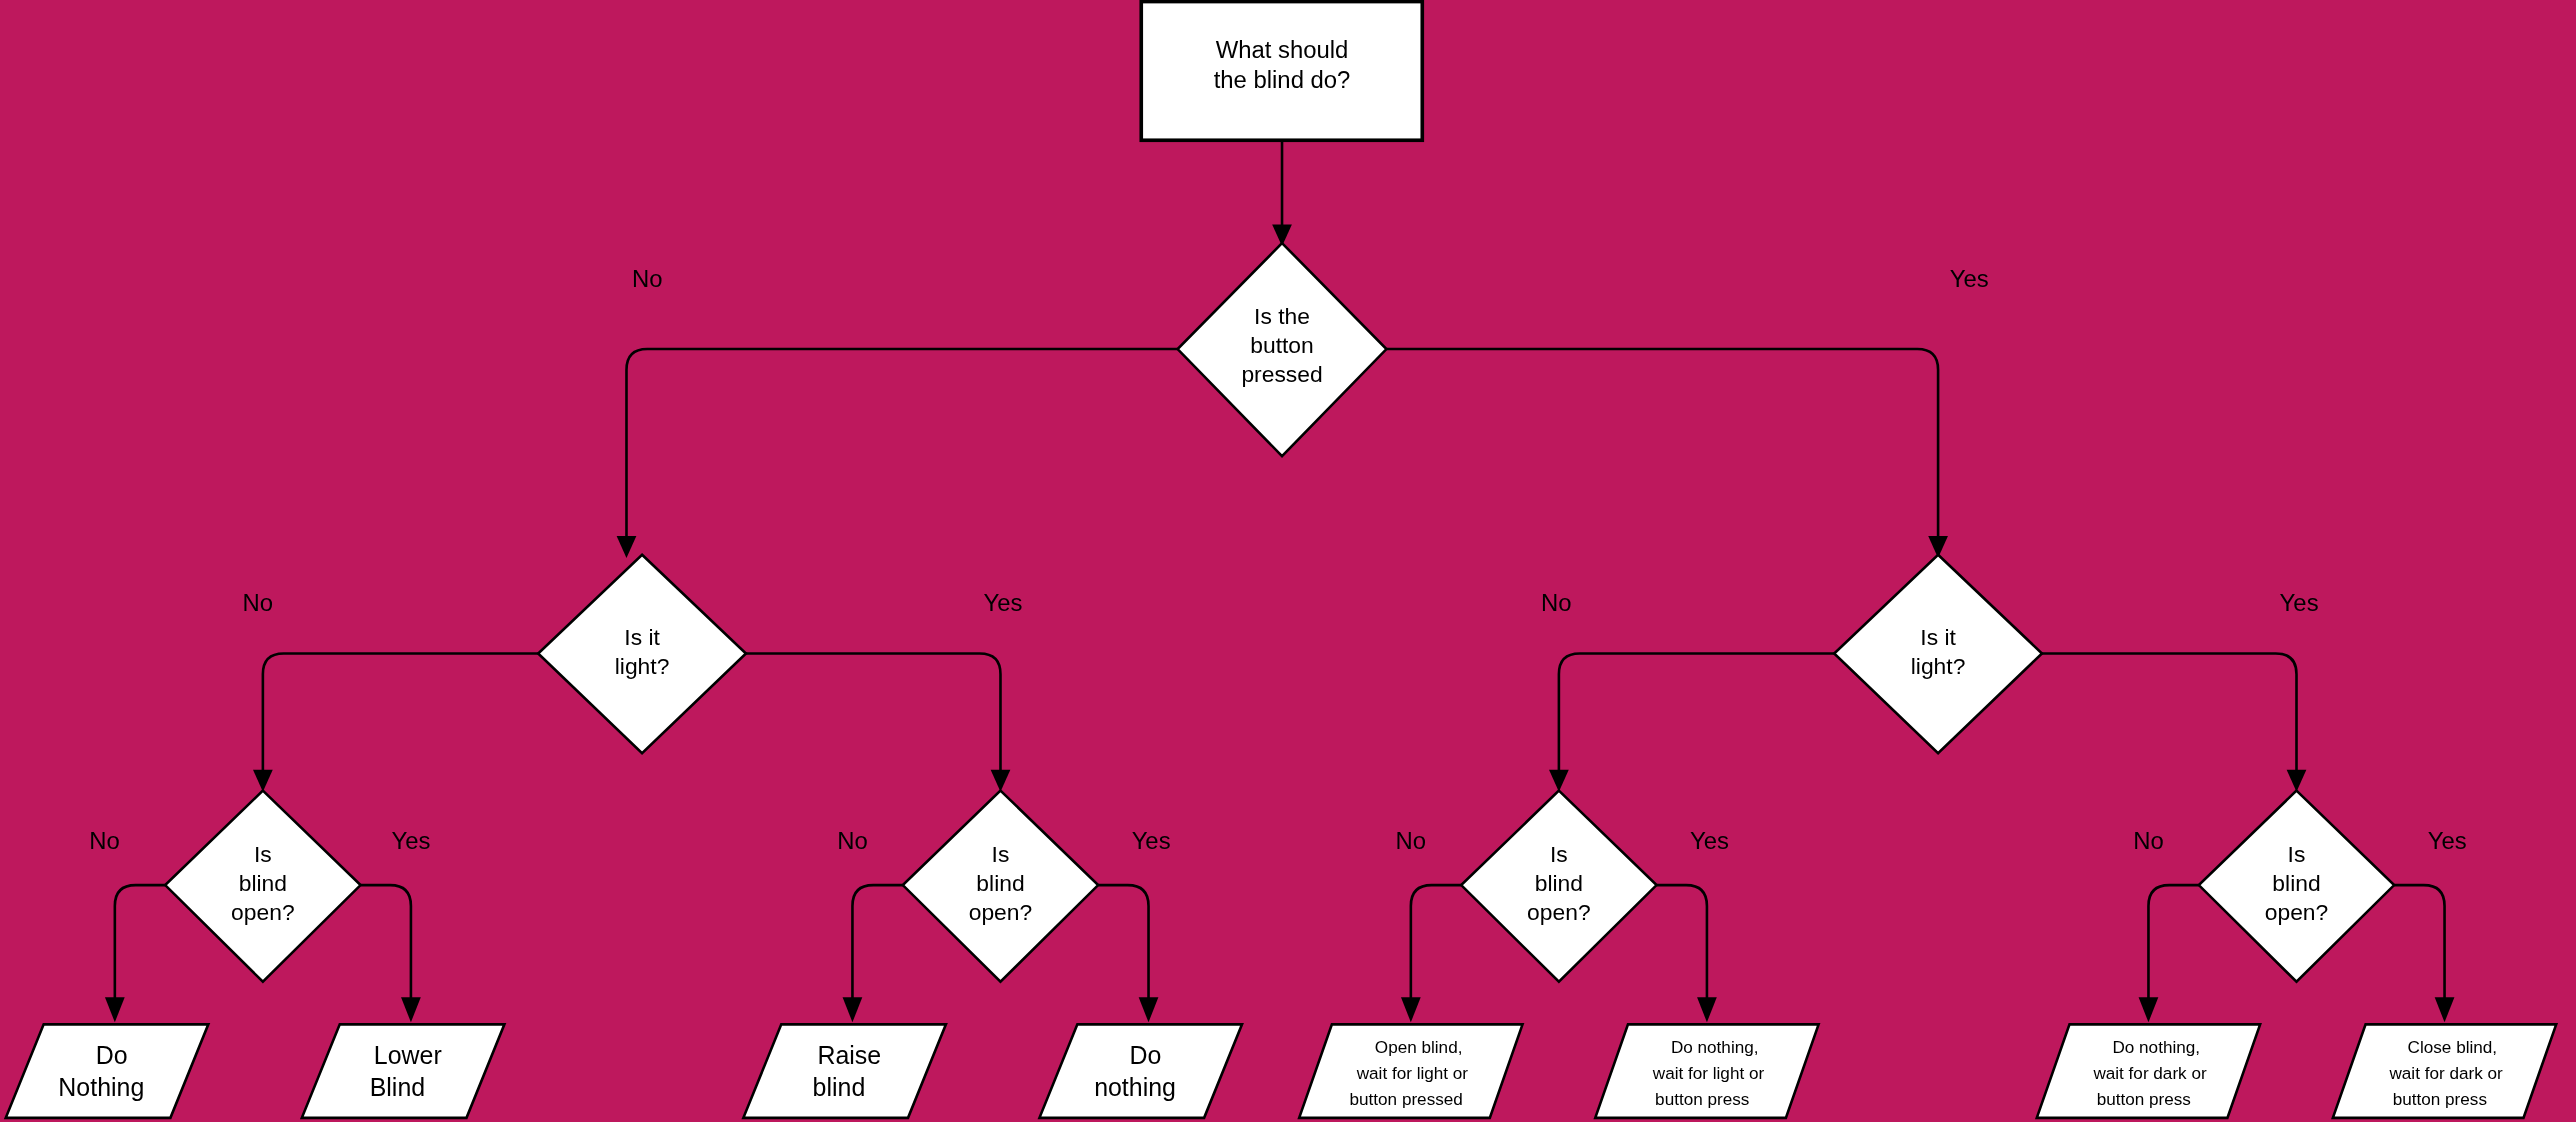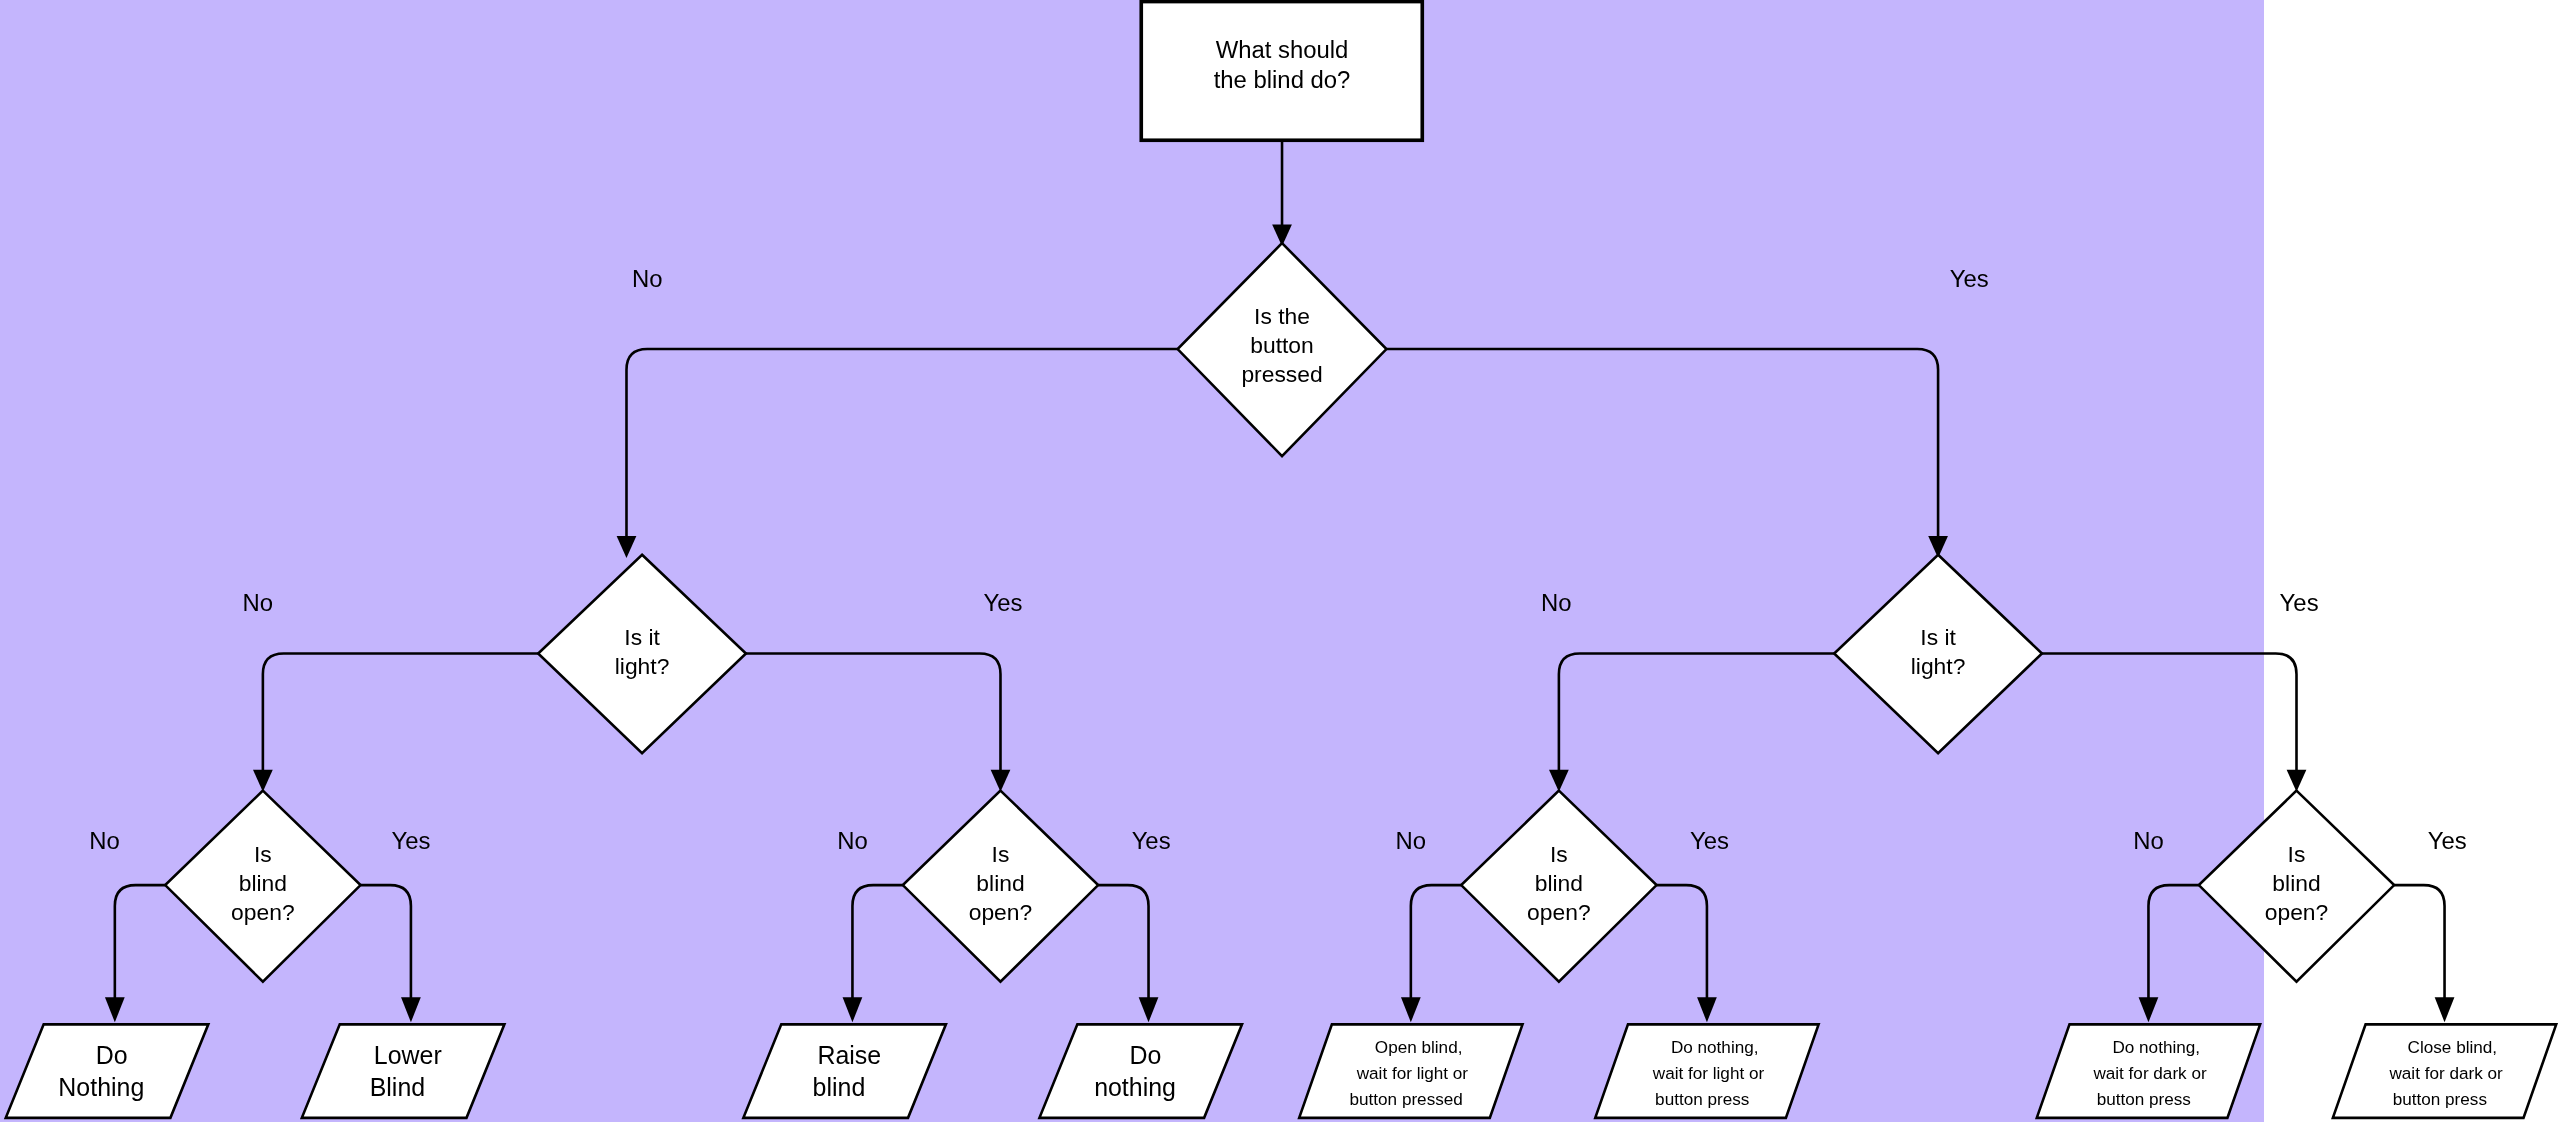--- a/index.html
+++ b/index.html
@@ -1,24 +1,24 @@
 <!DOCTYPE html>
 <html style="font-size:8.3px"><head>
 <meta charset="utf-8">
 <style>
   html, body {
     margin: 0;
     padding: 0;
     background: #ffffff;
   }
   #chart-root {
-    width: 2264px;
+    width: 2576px;
     height: 1122px;
     position: relative;
-    background: #c4b5fd;
+    background: #be185d;
     font-family: "Liberation Sans", sans-serif;
   }
   svg#flow {
     display: block;
     width: 2576px;
     height: 1122px;
   }
   .node-shape {
     fill: #ffffff;
     stroke: #000000;

